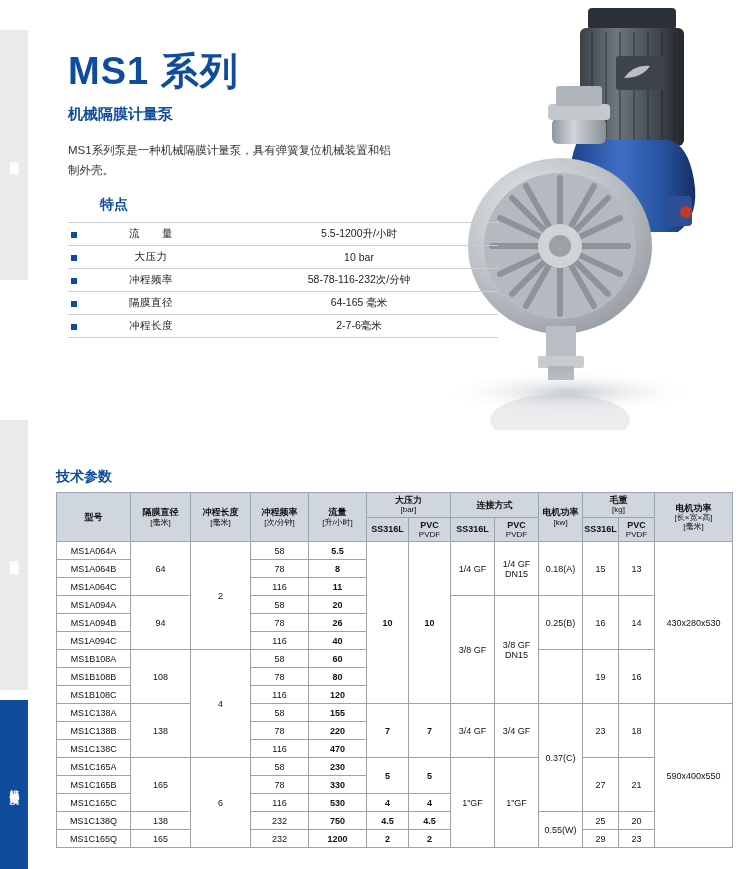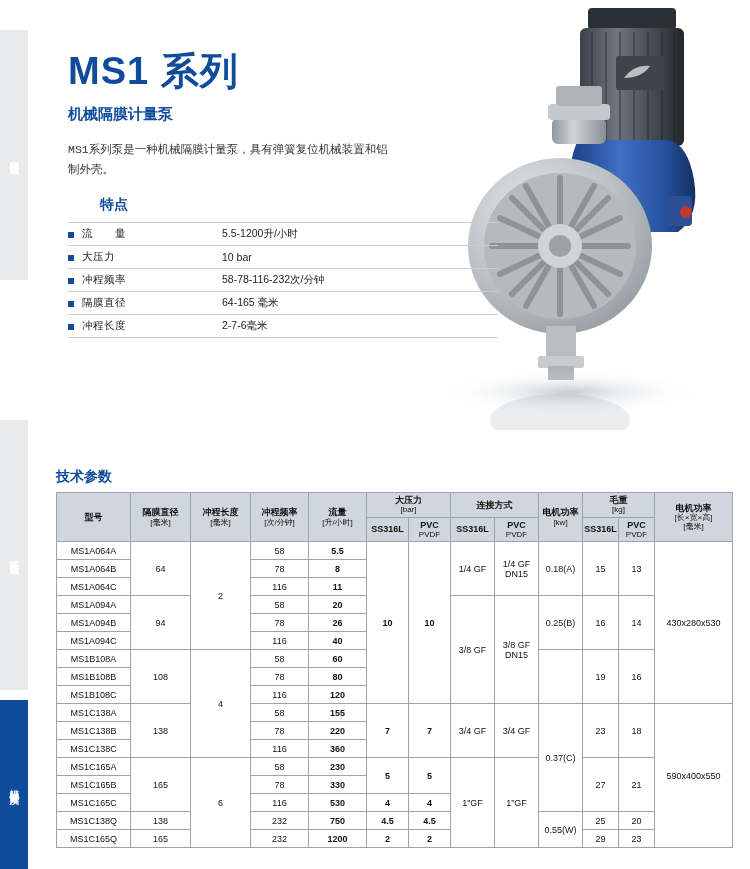--- a/index.html
+++ b/index.html
@@ -36,35 +36,35 @@
   
   .head { position:absolute; left:68px; top:20px; width:460px;margin-top:26px; }
   .title {
     font-size:38px; font-weight:bold; color:#0f4c9b; letter-spacing:1px;
     margin:0 0 8px 0;
   }
   .subtitle {
     font-size:15px; font-weight:bold; color:#0f4c9b; margin:0 0 16px 0;
   }
   .intro {
-    font-size:11.5px; color:#333; line-height:1.75; width:330px; margin:0;font-family:Liberation Mono, monospace;
+    font-size:11.5px; color:#333; line-height:1.75; width:330px; margin:0;
   }
 
   
   .feat-title {
     position:absolute; left:68px; top:196px;
     font-size:14px; font-weight:bold; color:#0f4c9b;padding-left:32px;
   }
   .feat-table {
     position:absolute; left:68px; top:222px; width:430px;
     border-collapse:collapse;
   }
   .feat-table td {
     font-size:10.5px; color:#222; padding:4px 2px 4px 0;
-    border-bottom:1px solid #c9ced3; vertical-align:middle;
+    border-bottom:1px solid #c9ced3; vertical-align:middle;text-align:center;
   }
   .feat-table tr:first-child td { border-top:1px solid #c9ced3; }
   .feat-bullet { width:14px; }
   .feat-bullet i {
     display:inline-block; width:6px; height:6px; background:#0f4c9b;
   }
   .feat-name { width:140px; letter-spacing:0.5px; }
   .feat-val  { }
 
   
@@ -393,21 +393,21 @@
       <td rowspan="8">590x400x550</td>
     </tr>
     <tr>
       <td class="model">MS1C138B</td>
       <td>78</td>
       <td class="bold">220</td>
     </tr>
     <tr>
       <td class="model">MS1C138C</td>
       <td>116</td>
-      <td class="bold">360</td>
+      <td class="bold">470</td>
     </tr>
 
     <tr>
       <td class="model">MS1C165A</td>
       <td rowspan="3">165</td>
       <td rowspan="5">6</td>
       <td>58</td>
       <td class="bold">230</td>
       <td rowspan="2" class="bold">5</td>
       <td rowspan="2" class="bold">5</td>

